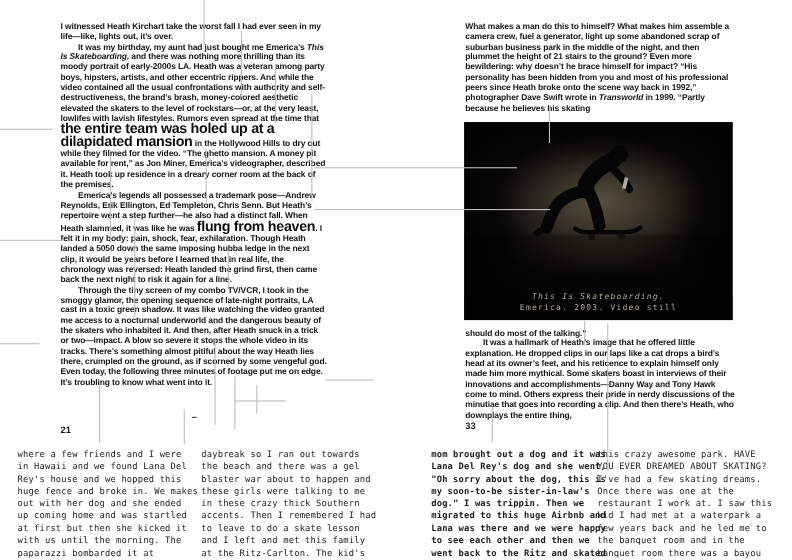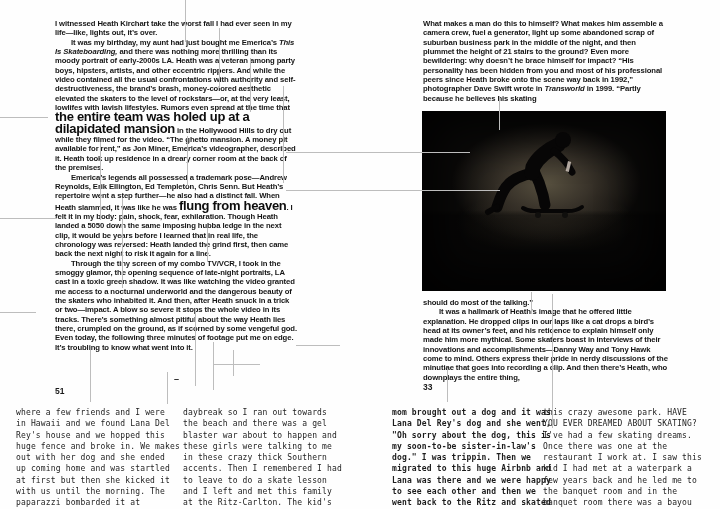--- a/index.html
+++ b/index.html
@@ -62,21 +62,21 @@
 <div class="spread">
 
   <section>
     <div class="body-text lp-text">
       <p><span>I witnessed Heath Kirchart take the worst fall I had ever seen in my life—like, lights out, it’s over.</span></p>
       <p class="indent"><span>It was my birthday, my aunt had just bought me Emerica’s </span><span class="it">This Is Skateboarding,</span><span> and there was nothing more thrilling than its moody portrait of early-2000s LA. Heath was a veteran among party boys, hipsters, artists, and other eccentric rippers. And while the video contained all the usual confrontations with authority and self-destructiveness, the brand’s brash, money-colored aesthetic elevated the skaters to the level of rockstars—or, at the very least, lowlifes with lavish lifestyles. Rumors even spread at the time that </span><span class="big">the entire team was holed up at a dilapidated mansion</span><span> in the Hollywood Hills to dry out while they filmed for the video. “The ghetto mansion. A money pit available for rent,” as Jon Miner, Emerica’s videographer, described it. Heath took up residence in a dreary corner room at the back of the premises.</span></p>
       <p class="indent"><span>Emerica’s legends all possessed a trademark pose—Andrew Reynolds, Erik Ellington, Ed Templeton, Chris Senn. But Heath’s repertoire went a step further—he also had a distinct fall. When Heath slammed, it was like he was </span><span class="big">flung from heaven</span><span>. I felt it in my body: pain, shock, fear, exhilaration. Though Heath landed a 5050 down the same imposing hubba ledge in the next clip, it would be years before I learned that in real life, the chronology was reversed: Heath landed the grind first, then came back the next night to risk it again for a line.</span></p>
       <p class="indent"><span>Through the tiny screen of my combo TV/VCR, I took in the smoggy glamor, the opening sequence of late-night portraits, LA cast in a toxic green shadow. It was like watching the video granted me access to a nocturnal underworld and the dangerous beauty of the skaters who inhabited it. And then, after Heath snuck in a trick or two—impact. A blow so severe it stops the whole video in its tracks. There’s something almost pitiful about the way Heath lies there, crumpled on the ground, as if scorned by some vengeful god. Even today, the following three minutes of footage put me on edge. It’s troubling to know what went into it.</span></p>
     </div>
     <div class="divider-dash">–</div>
-    <div class="page-number pn-left">51</div>
+    <div class="page-number pn-left">21</div>
   </section>
 
   <section>
     <div class="body-text rp-text-top">
       <p><span>What makes a man do this to himself? What makes him assemble a camera crew, fuel a generator, light up some abandoned scrap of suburban business park in the middle of the night, and then plummet the height of 21 stairs to the ground? Even more bewildering: why doesn’t he brace himself for impact? “His personality has been hidden from you and most of his professional peers since Heath broke onto the scene way back in 1992,” photographer Dave Swift wrote in </span><span class="it">Transworld</span><span> in 1999. “Partly because he believes his skating</span></p>
     </div>
 
     <figure class="photo" style="margin:0">
       <svg width="244" height="180" viewBox="0 0 244 180" aria-hidden="true">
         <g fill="none" stroke="#070606" stroke-linecap="round">
@@ -92,20 +92,22 @@
 
           <path d="M101 97 C104 99 108 100 112 100 L146 100 C152 100 156 99 160 96" stroke-width="4"></path>
         </g>
         <circle cx="141" cy="29" r="8" fill="#070606"></circle>
         <circle cx="116" cy="104" r="3" fill="#100f0d"></circle>
         <circle cx="143" cy="104" r="3" fill="#100f0d"></circle>
 
         <path d="M146 50 l3.2 1 l-2.4 10 l-3.2 -1 z" fill="#cfc4bb" opacity="0.85"></path>
       </svg>
       <figcaption class="caption">
+        <div class="cap1">This Is Skateboarding.</div>
+        <div class="cap2">Emerica. 2003. Video still</div>
       </figcaption>
     </figure>
 
     <div class="body-text rp-text-bottom">
       <p><span>should do most of the talking.”</span></p>
       <p class="indent"><span>It was a hallmark of Heath’s image that he offered little explanation. He dropped clips in our laps like a cat drops a bird’s head at its owner’s feet, and his reticence to explain himself only made him more mythical. Some skaters boast in interviews of their innovations and accomplishments—Danny Way and Tony Hawk come to mind. Others express their pride in nerdy discussions of the minutiae that goes into recording a clip. And then there’s Heath, who downplays the entire thing,</span></p>
     </div>
     <div class="page-number pn-right">33</div>
   </section>
 

